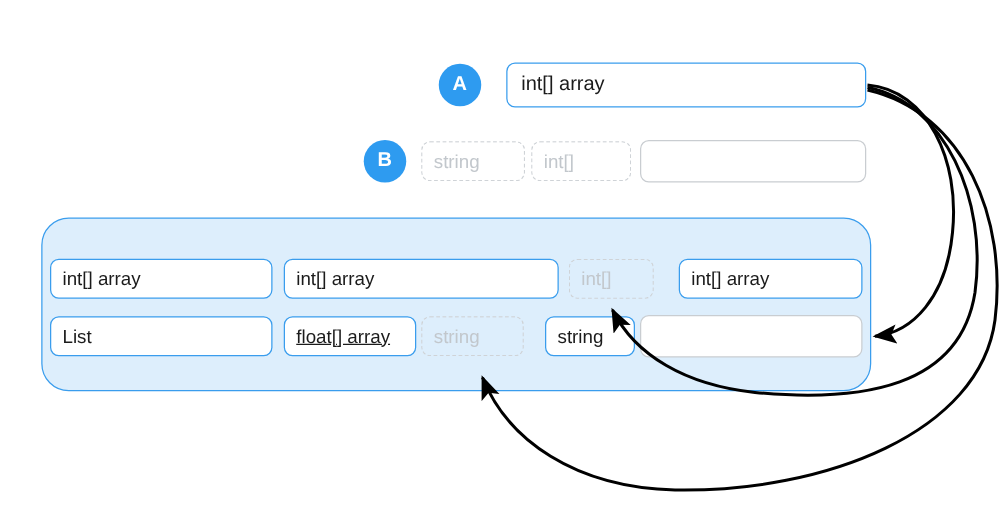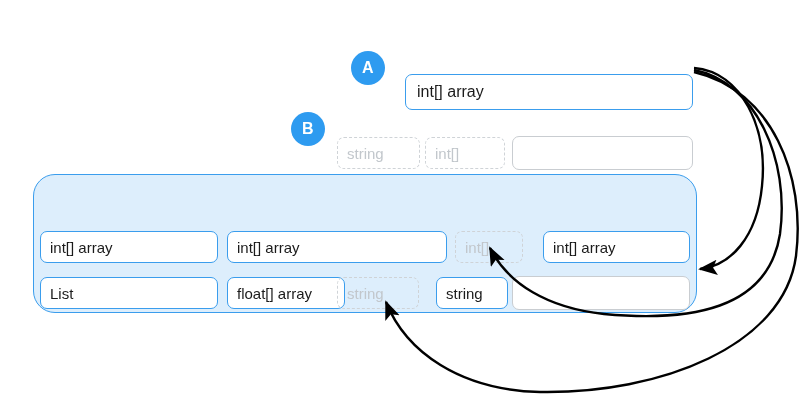--- a/index.html
+++ b/index.html
@@ -59,21 +59,20 @@
     box-sizing: border-box;
     display: flex;
     align-items: center;
     border-radius: 7px;
     font-size: 15px;
     line-height: 1;
     padding: 0 9px;
     white-space: nowrap;
     z-index: 12;
     background: #ffffff;
-    margin-top: 24px;
   }
   .box.solid-blue {
     border: 1.6px solid #3a9ded;
     color: #1b1b1b;
   }
   .box.solid-gray {
     border: 1.5px solid #c9cdd1;
     color: #9aa0a6;
   }
   .box.dashed-gray {
@@ -115,21 +114,21 @@
   }
 
   
   #p1-int-array-a { left: 40px;  top: 207px; width: 178px; height: 32px; }
   #p1-int-array-b { left: 227px; top: 207px; width: 220px; height: 32px; }
   #p1-int-dashed  { left: 455px; top: 207px; width: 68px;  height: 32px; }
   #p1-int-array-c { left: 543px; top: 207px; width: 147px; height: 32px; }
 
   
   #p2-list        { left: 40px;  top: 253px; width: 178px; height: 32px; text-align: right; }
-  #p2-float-array { left: 227px; top: 253px; width: 118px; height: 32px; }
+  #p2-float-array { left: 227px; top: 253px; width: 106px; height: 32px; text-decoration: underline; }
   #p2-string-dash { left: 337px; top: 253px; width: 82px;  height: 32px; }
   #p2-string      { left: 436px; top: 253px; width: 72px;  height: 32px; }
   #p2-slot-empty  { left: 512px; top: 252px; width: 178px; height: 34px; }
 </style>
 </head>
 <body>
 
 <div id="stage">
 
   <div id="panel"></div>

